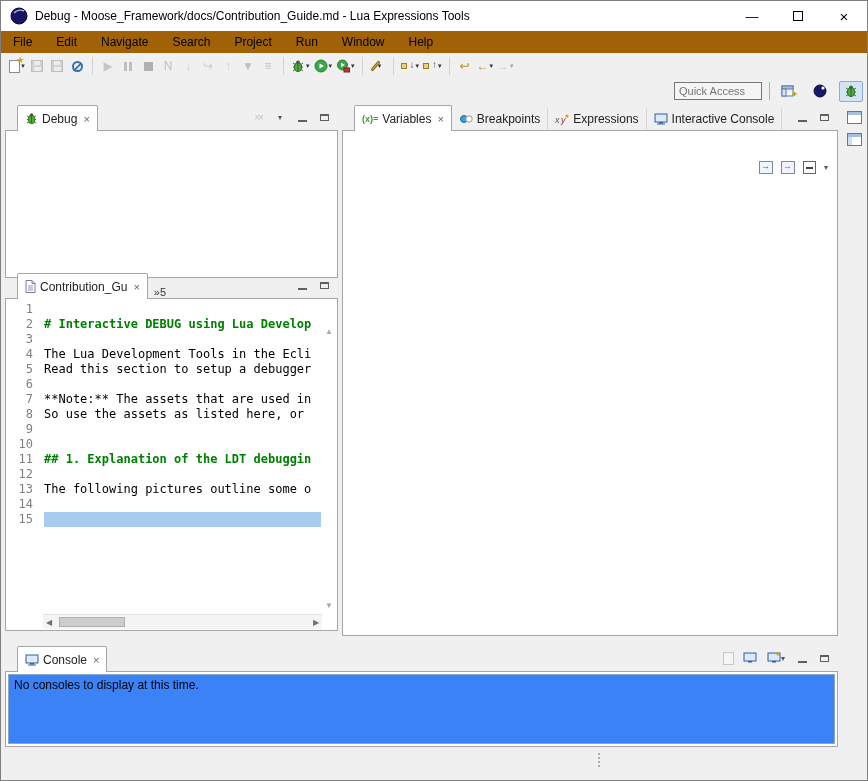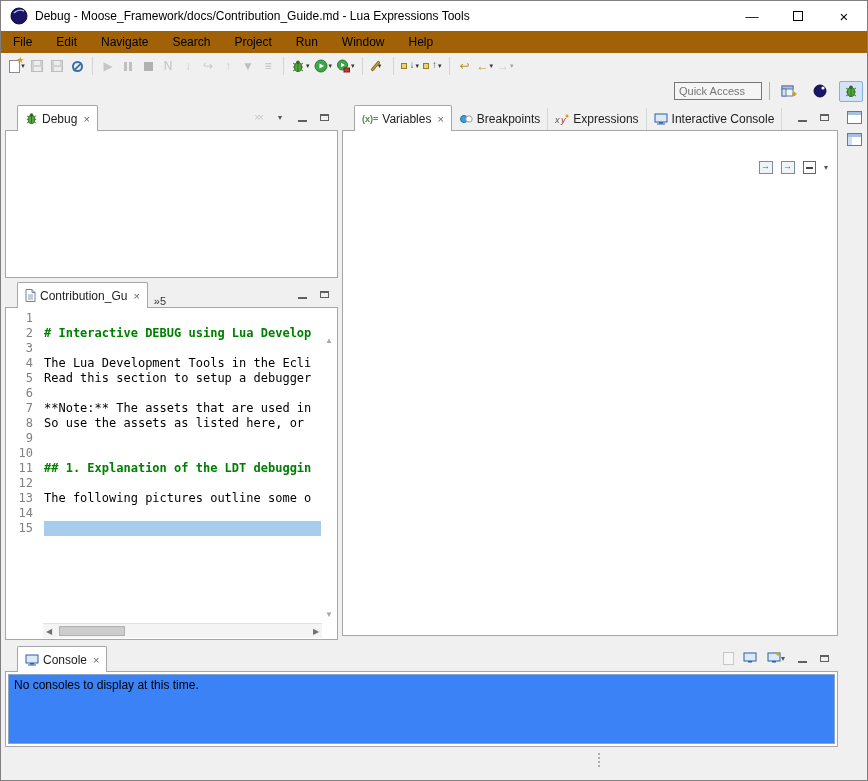--- a/index.html
+++ b/index.html
@@ -323,21 +323,21 @@
             <span class="i-min"></span>
           </span>
         <span class="vb">
             <span class="i-max"></span>
           </span>
       </div>
     </div>
     <div class="content"></div>
   </div>
 
-  <div class="panel" id="editor-panel" style="left:4px;top:281px;width:333px;height:358px;">
+  <div class="panel" id="editor-panel" style="left:4px;top:272px;width:333px;height:358px;">
     <div class="tabrow">
       <span class="tab selected">
         <svg width="11" height="13" viewBox="0 0 11 13">
             <path d="M1 .5 h6 l3 3 v9 h-9 z" fill="#fff" stroke="#7a7a9a"></path>
             <path d="M7 .5 v3 h3" fill="none" stroke="#7a7a9a"></path>
             <line x1="3" y1="6" x2="8" y2="6" stroke="#8899bb"></line>
             <line x1="3" y1="8" x2="8" y2="8" stroke="#8899bb"></line>
             <line x1="3" y1="10" x2="8" y2="10" stroke="#8899bb"></line>
           </svg>
         <span>Contribution_Gu</span>

